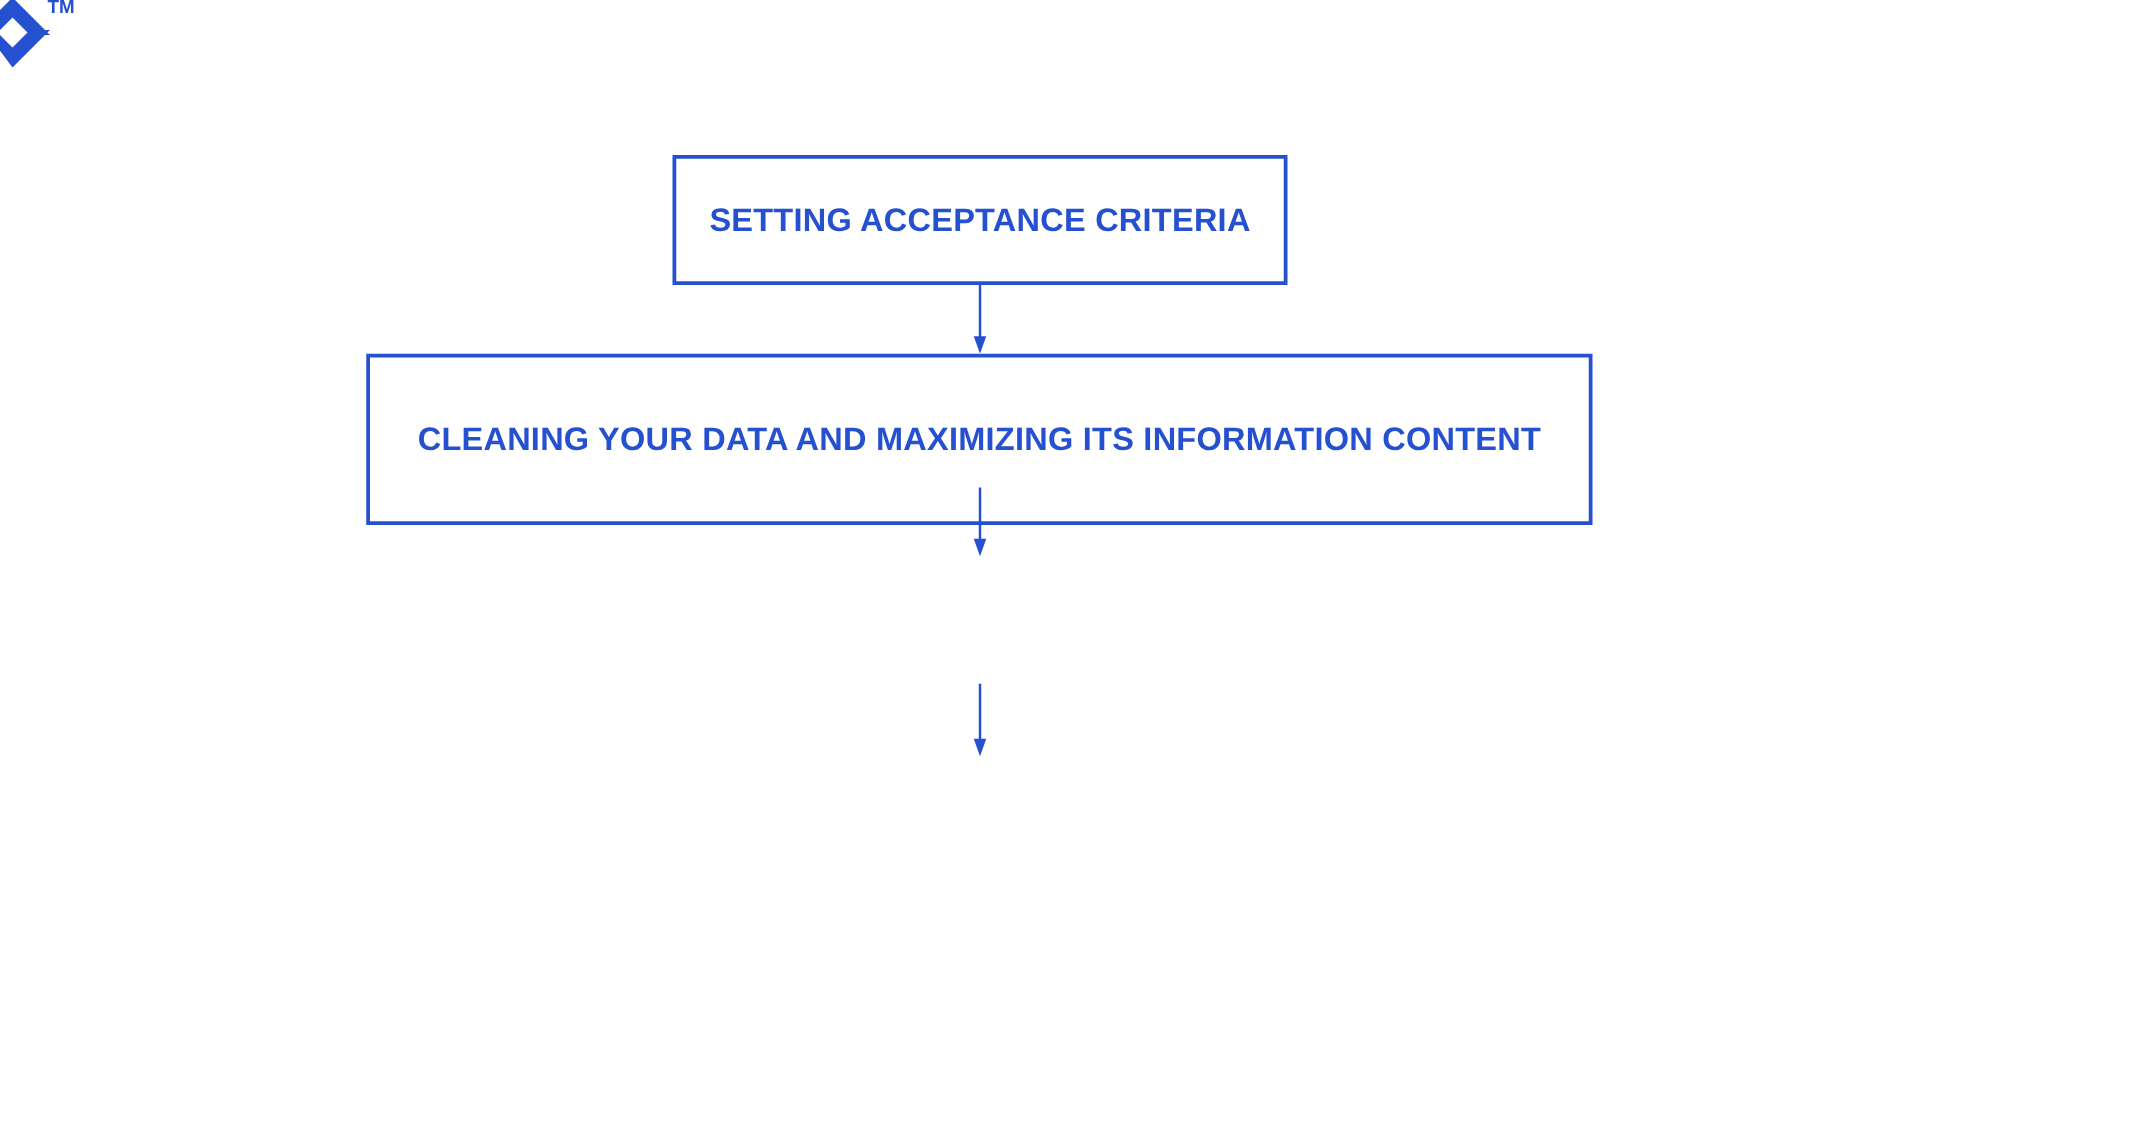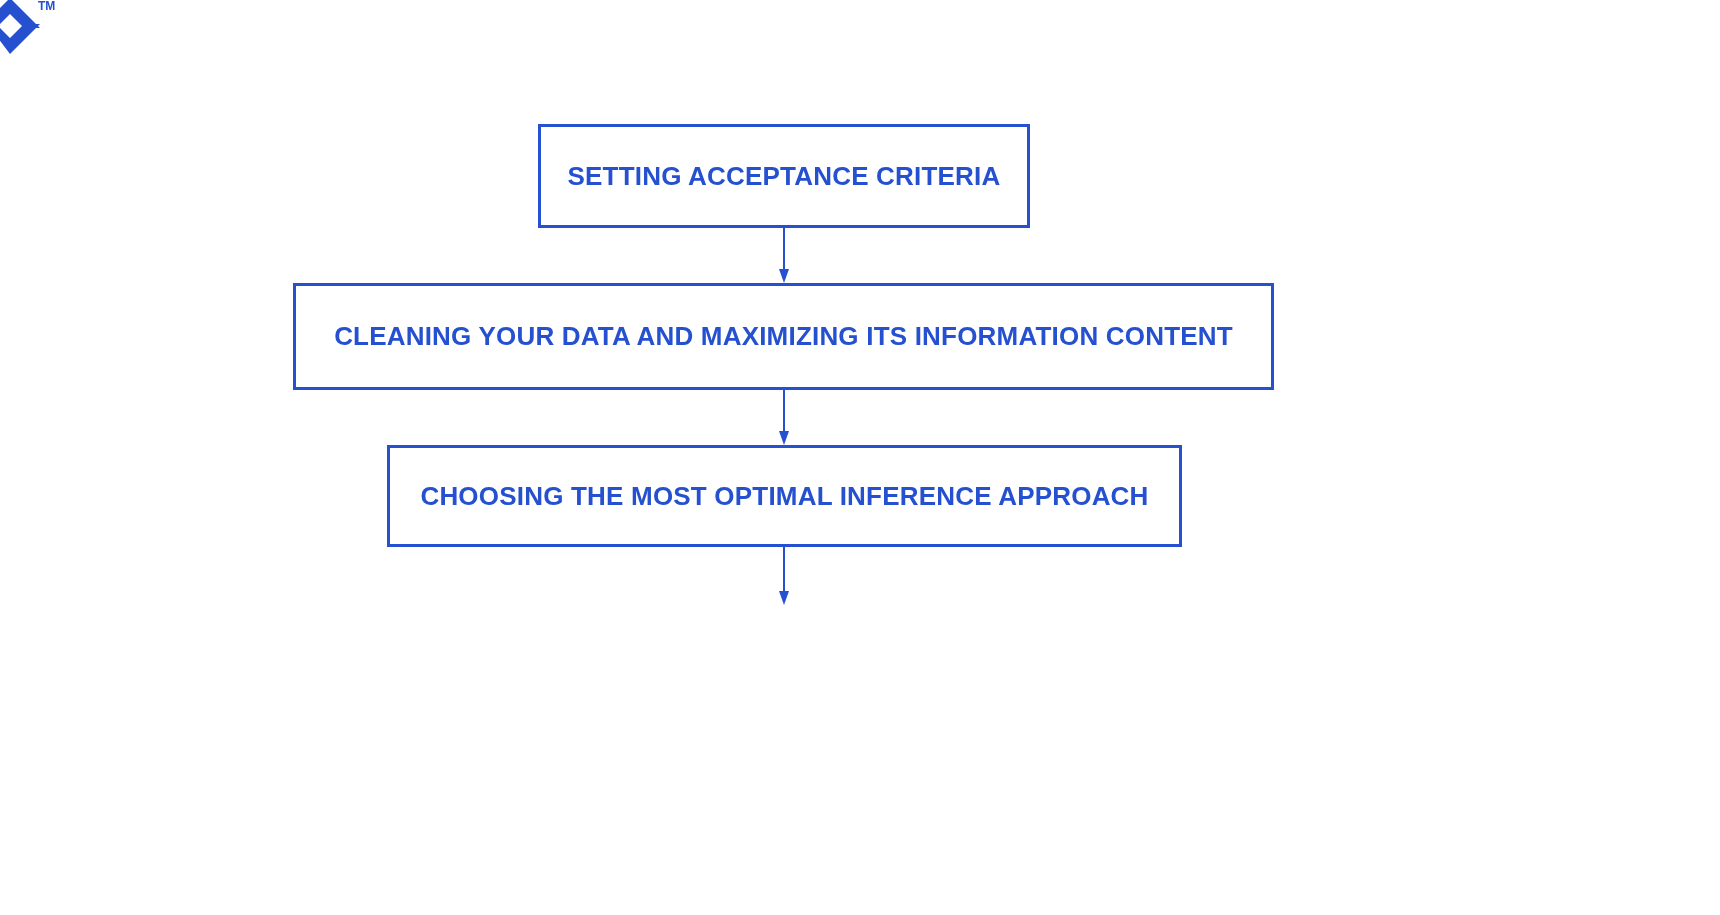--- a/index.html
+++ b/index.html
@@ -20,21 +20,21 @@
     position: absolute;
     left: 0px;
     top: 0px;
     width: 70px;
     height: 60px;
   }
   #brand-logo .tm {
     position: absolute;
     left: 38px;
     top: 0px;
-    font-size: 12px;
+    font-size: 15px;
     font-weight: bold;
     color: #2550cf;
     letter-spacing: 0px;
     line-height: 12px;
   }
 
   
   #flow-diagram {
     position: absolute;
     left: 0;
@@ -55,21 +55,21 @@
     color: #2550cf;
     font-family: "Liberation Sans", sans-serif;
     font-weight: bold;
     font-size: 26px;
     letter-spacing: 0.2px;
     white-space: nowrap;
     text-align: center;
   }
 
   #node-1 { left: 538px; top: 124px;  width: 492px; height: 104px; }
-  #node-2 { left: 293px; top: 283px;  width: 981px; height: 107px; }
+  #node-2 { left: 293px; top: 283px;  width: 981px; height: 137px; }
   #node-3 { left: 387px; top: 445px;  width: 795px; height: 102px; }
   #node-4 { left: 595px; top: 605px;  width: 378px; height: 104px; }
 
   .flow-connector {
     position: absolute;
     left: 776px;
     width: 16px;
   }
   .flow-connector .shaft {
     position: absolute;
@@ -123,23 +123,20 @@
 
   <div class="flow-node" id="node-2">
     <span class="node-label">CLEANING YOUR DATA AND MAXIMIZING ITS INFORMATION CONTENT</span>
   </div>
 
   <div class="flow-connector" id="connector-2-3">
     <div class="shaft"></div>
     <div class="head"></div>
   </div>
 
-  <div class="flow-node" id="node-3">
-    <span class="node-label">CHOOSING THE MOST OPTIMAL INFERENCE APPROACH</span>
-  </div>
 
   <div class="flow-connector" id="connector-3-4">
     <div class="shaft"></div>
     <div class="head"></div>
   </div>
 
 
 </div>
 
 </body></html>

